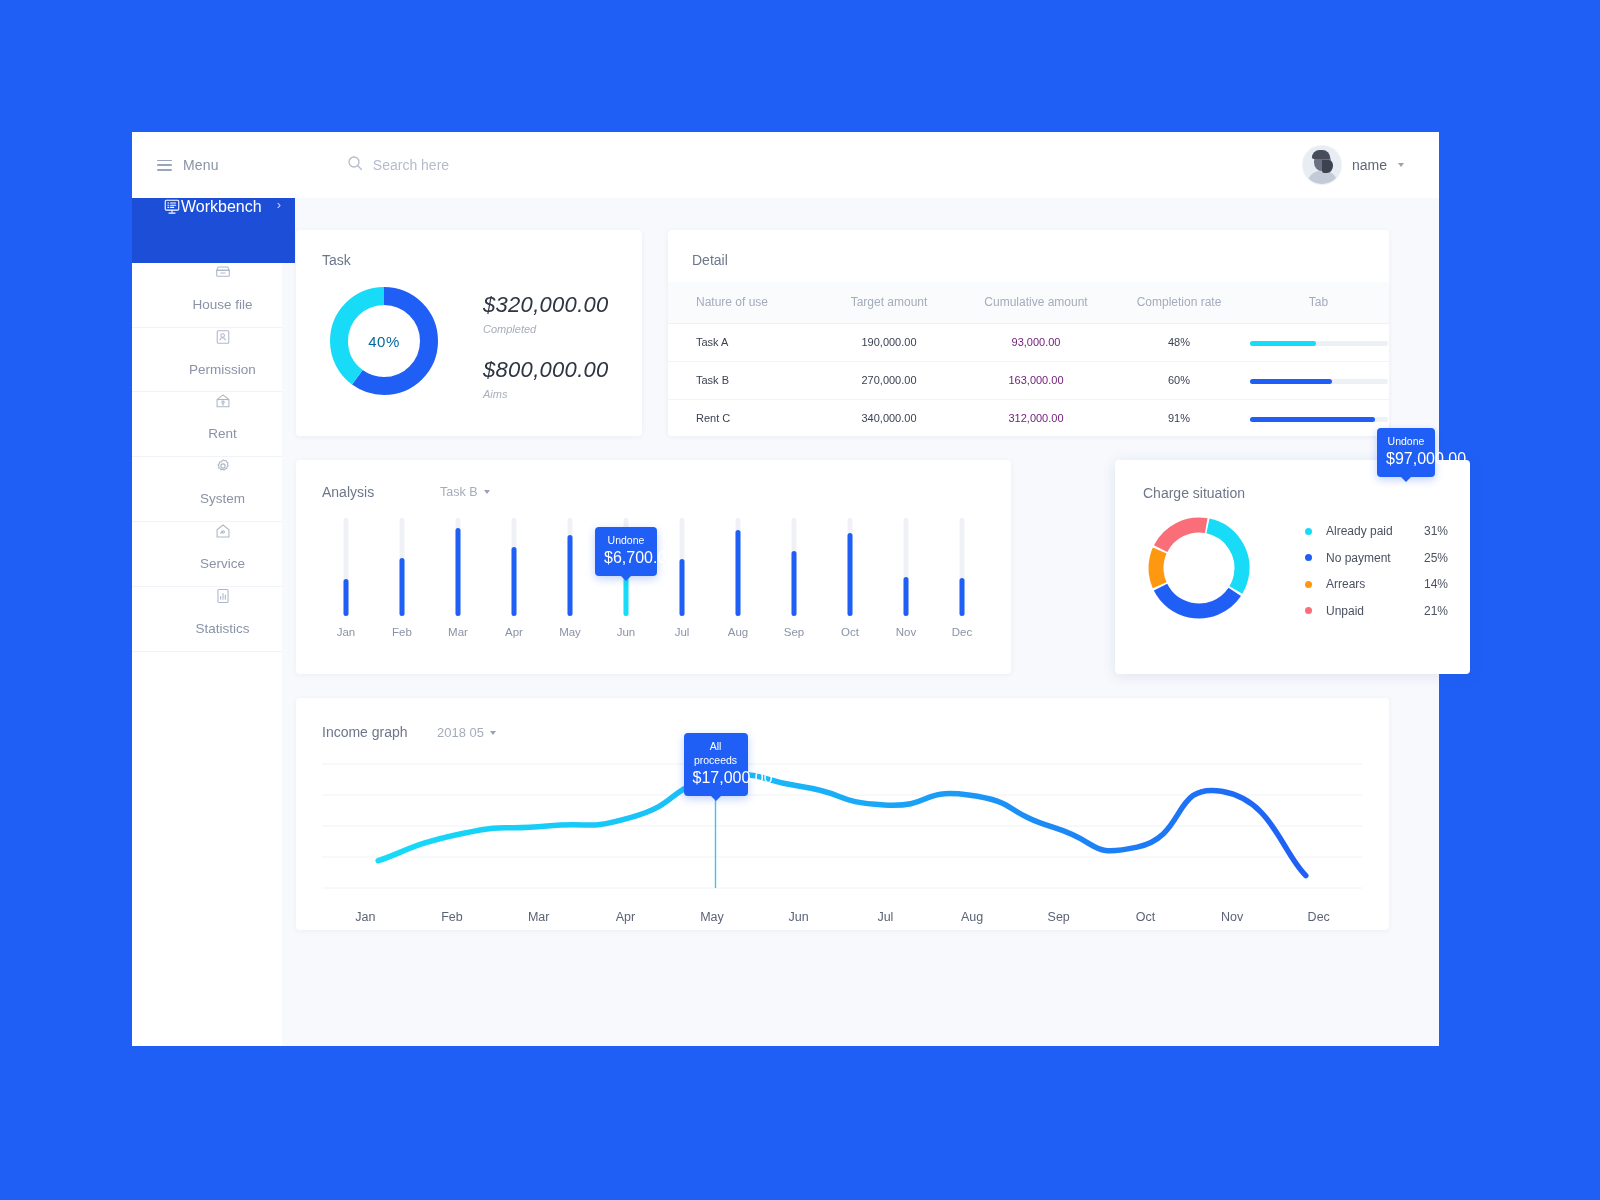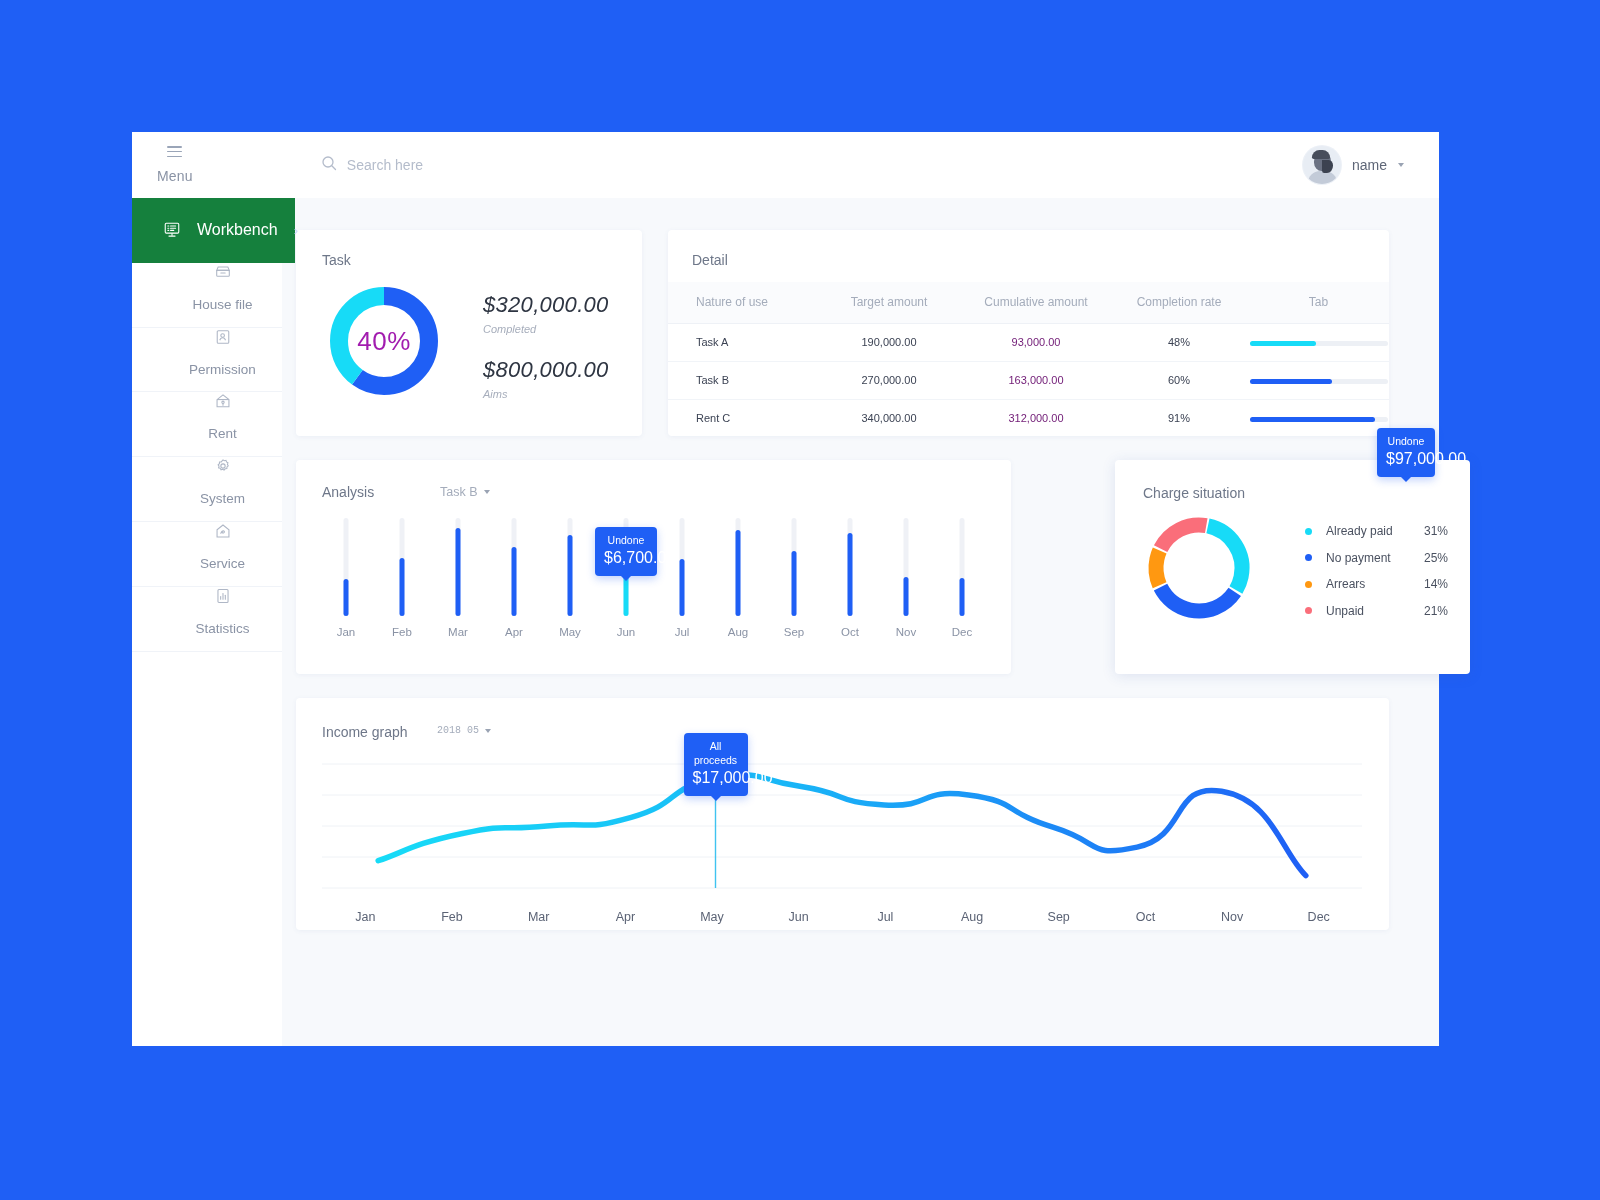--- a/index.html
+++ b/index.html
@@ -21,21 +21,21 @@
 
   
   #topbar {
     position: absolute; left: 0; top: 0;
     width: 1307px; height: 66px;
     background: #FFFFFF;
     display: flex; align-items: center;
   }
   #menu-btn {
     display: flex; align-items: center; gap: 11px;
-    margin-left: 25px; cursor: pointer; flex-direction: column;
+    margin-left: 25px; cursor: pointer;
   }
   .hamburger { width: 15px; height: 11px; display: flex; flex-direction: column; justify-content: space-between; }
   .hamburger i { display: block; height: 1.5px; background: #9AA5B8; border-radius: 1px; }
   #menu-label { font-size: 14px; color: #8A93A5; letter-spacing: .2px; }
 
   #search-box {
     display: flex; align-items: center; gap: 10px;
     margin-left: 128px; cursor: text;
   }
   #search-input {
@@ -74,23 +74,23 @@
     cursor: pointer;
     flex-direction: column;
   }
   .nav-item .nav-label { font-size: 13.5px; color: #8A93A5; white-space: nowrap; }
   .nav-icon { width: 18px; height: 18px; flex: none; color: #AFB7C6; }
   .nav-icon svg { display: block; width: 18px; height: 18px; }
 
   #nav-workbench {
     position: absolute; left: 0; top: 0;
     width: 163px; height: 64.8px;
-    background: #15803d;
-    display: flex; align-items: center;
-    padding-left: 31px; gap: 16px;
+    background: #1d4ed8;
+    display: flex; 
+    padding-left: 31px; gap: 0;
     border-bottom: none; cursor: pointer;
     z-index: 4;
   }
   #nav-workbench .nav-label { color: #FFFFFF; }
   #nav-workbench .nav-icon { color: #FFFFFF; }
   #nav-workbench .chev {
     margin-left: auto; margin-right: 14px;
     color: #C8D8FF; font-size: 13px; line-height: 1;
   }
 
@@ -104,21 +104,21 @@
   }
   .card-title { font-size: 14px; color: #6E7789; }
 
   
   #card-task { left: 164px; top: 98px; width: 346px; height: 206px; }
   #task-title { position: absolute; left: 26px; top: 22px; }
   #donut-wrap { position: absolute; left: 32px; top: 55px; width: 112px; height: 112px; }
   #donut-pct {
     position: absolute; inset: 0; display: flex;
     align-items: center; justify-content: center;
-    font-size: 26px; color: #a21caf; letter-spacing: .5px;
+    font-size: 15px; color: #0369a1; letter-spacing: .5px;
   }
   #task-stats { position: absolute; left: 187px; top: 62px; font-style: italic; }
   .stat-value { font-size: 22px; color: #2E3542; letter-spacing: .3px; }
   .stat-label { font-size: 11px; color: #A7AEBC; margin-top: 5px; }
   #task-stat-2 { margin-top: 22px; }
 
   
   #card-detail { left: 536px; top: 98px; width: 721px; height: 206px; }
   #detail-title { position: absolute; left: 24px; top: 22px; }
   #detail-table { position: absolute; left: 0; top: 52px; width: 721px; }
@@ -191,22 +191,22 @@
   .legend-row { display: flex; align-items: center; height: 26.5px; }
   .legend-dot { width: 7px; height: 7px; border-radius: 50%; flex: none; }
   .legend-name { font-size: 12px; color: #4A5160; margin-left: 14px; width: 98px; }
   .legend-pct { font-size: 12px; color: #4A5160; }
 
   
   #card-income { left: 164px; top: 566px; width: 1093px; height: 232px; }
   #income-title { position: absolute; left: 26px; top: 26px; }
   #income-select {
     position: absolute; left: 141px; top: 27px;
-    font-size: 10px; color: #A4ACBB; cursor: pointer;
-    display: flex; align-items: center; gap: 6px; font-family: Liberation Mono, monospace;
+    font-size: 13px; color: #A4ACBB; cursor: pointer;
+    display: flex; align-items: center; gap: 6px;
   }
   #income-plot { position: absolute; left: 26px; top: 52px; width: 1040px; height: 152px; }
   #income-labels { position: absolute; left: 26px; top: 212px; width: 1040px; display: flex; }
   #income-labels div { flex: 1; text-align: center; font-size: 12.5px; color: #5B6375; }
   #tip-income { left: 698px; top: 589px; width: 64px; }
 </style>
 </head>
 <body>
 
 <div id="app-window">

